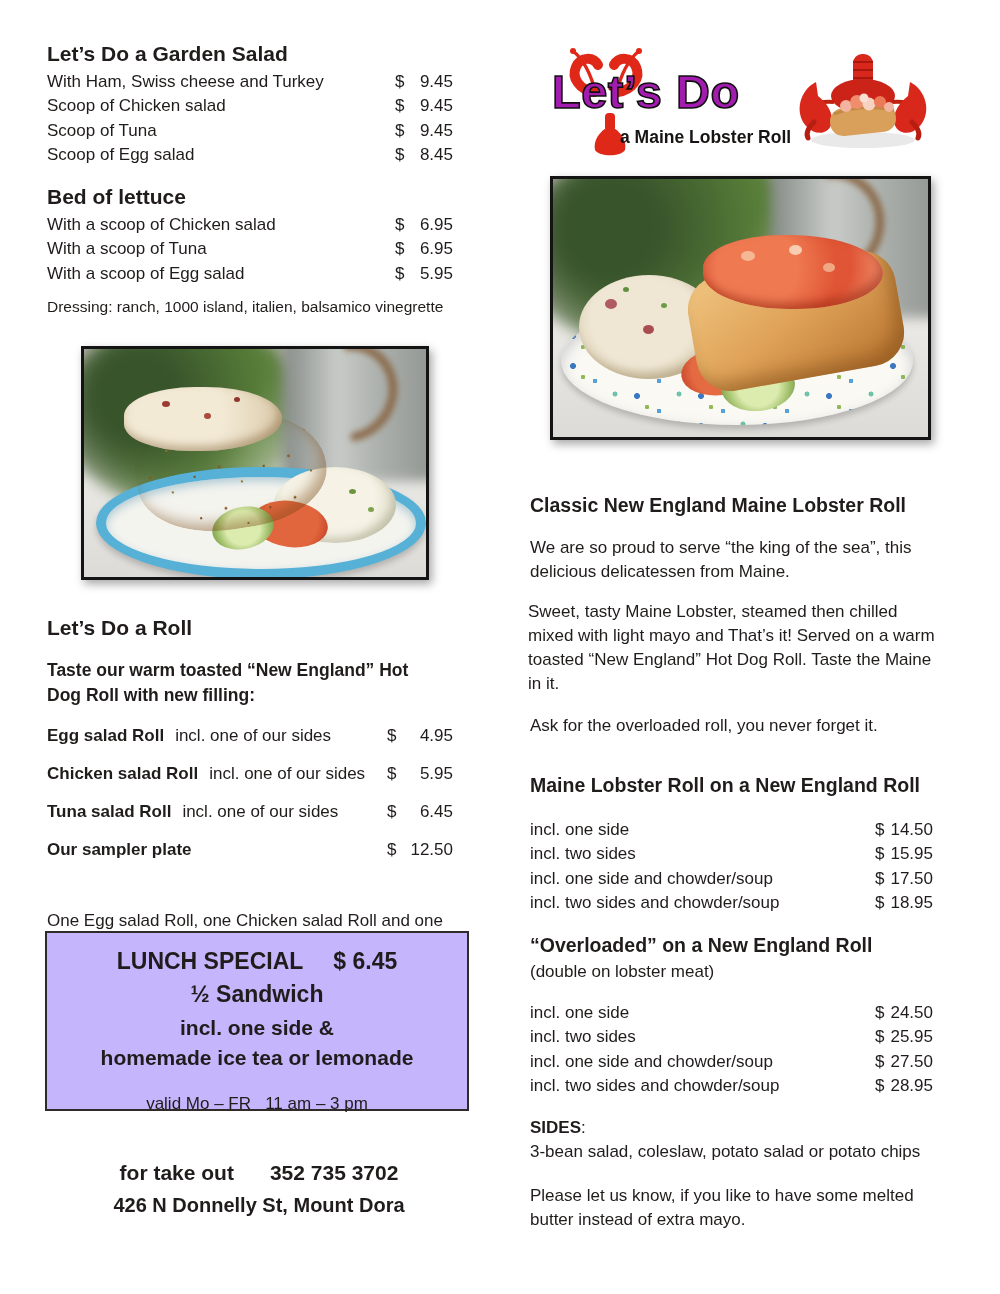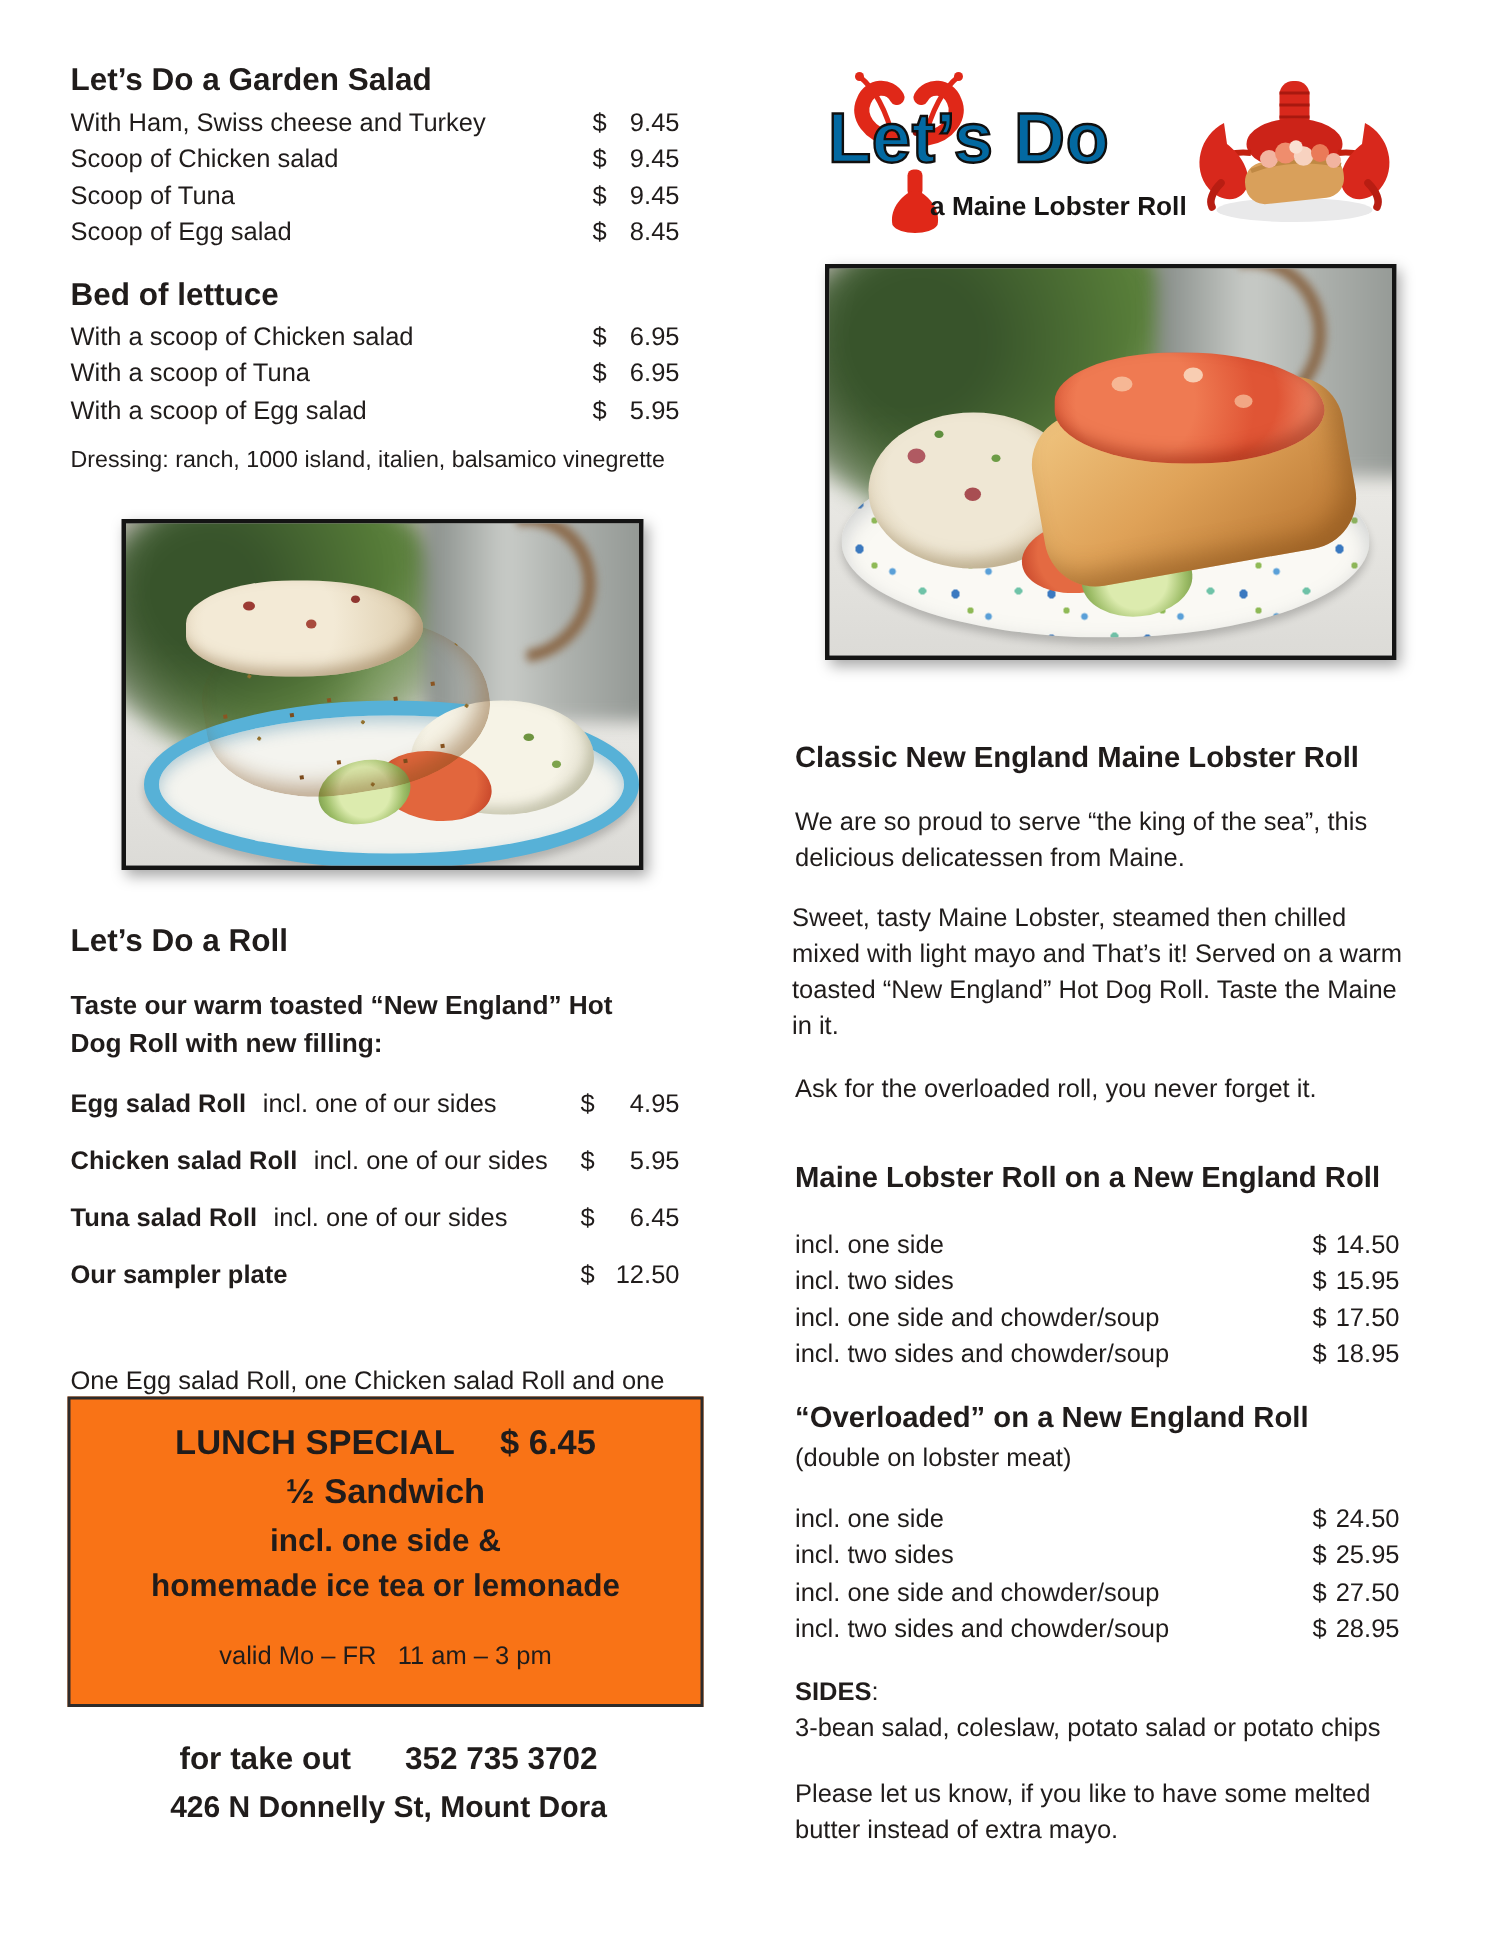--- a/index.html
+++ b/index.html
@@ -45,39 +45,39 @@
     background-image:
       radial-gradient(circle 3px at 12px 9px,  #3a79c0 95%, transparent),
       radial-gradient(circle 2.4px at 34px 24px, #5aa0d8 95%, transparent),
       radial-gradient(circle 2.6px at 54px 7px,  #6fc3a8 95%, transparent),
       radial-gradient(circle 2.2px at 22px 20px, #8fba56 95%, transparent);
     background-size:64px 30px;}
   .blob{position:absolute;border-radius:50%;}
   .speck{position:absolute;border-radius:50%;}
 
   
-  .lunch-box{position:absolute;left:45px;top:931px;width:424px;height:207px;
-    background:#f97316;border:2px solid #2e2b2a;box-sizing:border-box;text-align:center;padding-top:13px;}
+  .lunch-box{position:absolute;left:45px;top:931px;width:424px;height:180px;
+    background:#c4b5fd;border:2px solid #2e2b2a;box-sizing:border-box;text-align:center;padding-top:13px;}
   .ls1{font-size:23px;font-weight:700;line-height:30px;}
   .ls1 .price-gap{margin-left:30px;}
   .ls2{font-size:23px;font-weight:700;line-height:30px;margin-top:3px;}
   .ls3{font-size:17px;line-height:24px;margin-top:5px;}
   .ls4{font-size:21px;font-weight:700;line-height:27px;margin-top:5px;}
   .ls5{font-size:21px;font-weight:700;line-height:27px;margin-top:3px;}
   .ls6{font-size:17px;line-height:24px;margin-top:21px;white-space:pre;}
 
   .takeout{position:absolute;left:47px;top:1160px;width:424px;text-align:center;
     font-size:21px;font-weight:700;line-height:26px;}
   .takeout .phone-gap{margin-left:36px;}
   .address{position:absolute;left:47px;top:1194px;width:424px;text-align:center;
     font-size:20px;font-weight:700;}
 
   
   .logo-text{position:absolute;left:552px;top:66px;font-size:47px;font-weight:800;
-    letter-spacing:0.5px;color:#0369a1;-webkit-text-stroke:1.6px #100f0e;line-height:52px;}
+    letter-spacing:0.5px;color:#a21caf;-webkit-text-stroke:1.6px #100f0e;line-height:52px;}
   .logo-sub{position:absolute;left:620px;top:127px;font-size:17.5px;font-weight:700;color:#171514;}
 </style>
 </head>
 <body>
 
 <div class="page">
 
   <div class="abs h1" style="left:47px;top:42px;">Let’s Do a Garden Salad</div>
 
   <div class="abs menu-rows" style="left:47px;top:70px;width:406px;">

